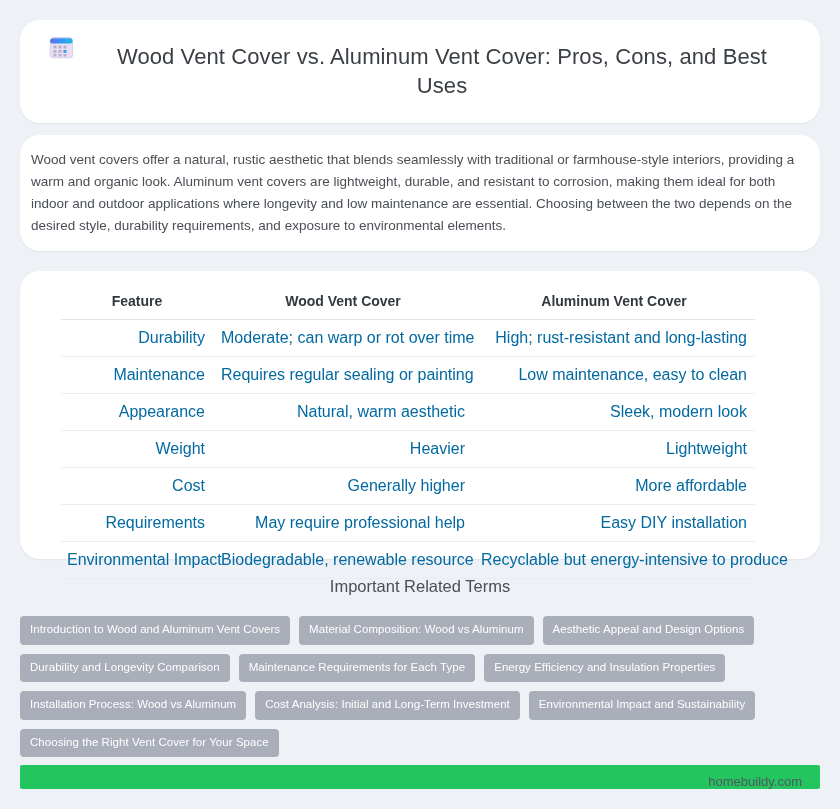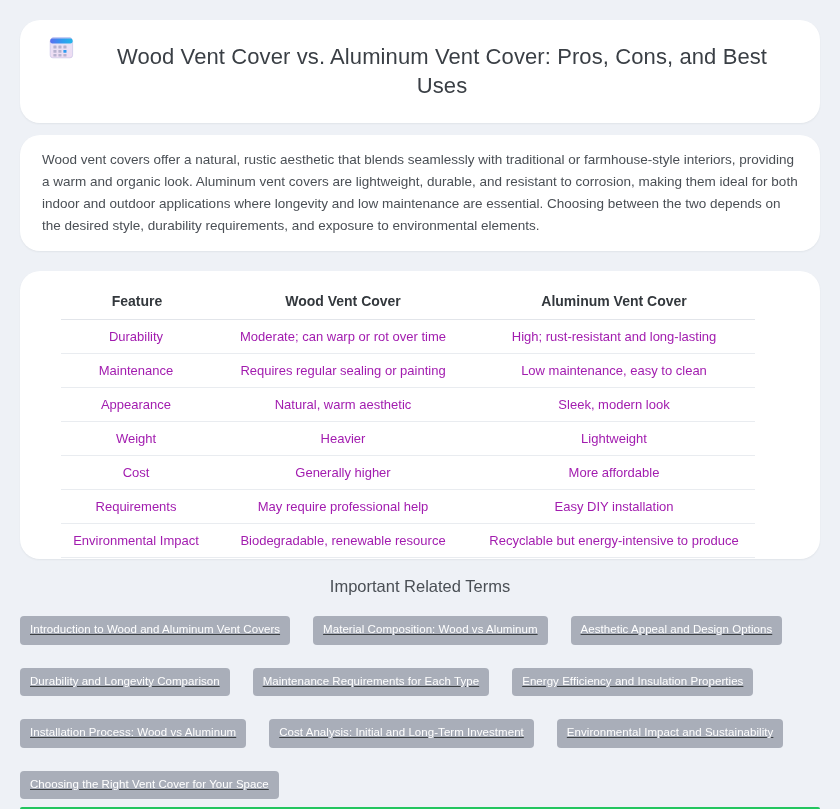--- a/index.html
+++ b/index.html
@@ -57,21 +57,21 @@
     font-weight: 400;
     color: #3a3f45;
     line-height: 1.3;
     text-align: center;
     letter-spacing: 0.1px;
   }
 
   
   .desc-card {
     height: 116px;
-    padding: 20px 22px;
+    padding: 20px 11px;
     margin-bottom: 20px;
     display: flex;
     align-items: center;
   }
   .desc-text {
     font-size: 13.5px;
     line-height: 1.62;
     color: #4a4f55;
     text-align: left;
   }
@@ -89,23 +89,23 @@
   }
   table.cmp th {
     font-size: 14px;
     font-weight: bold;
     color: #33383d;
     text-align: center;
     padding: 6px 8px 10px 8px;
     border-bottom: 1px solid #e2e5ea;
   }
   table.cmp td {
-    font-size: 13px;
-    color: #a21caf;
-    text-align: center;
+    font-size: 16px;
+    color: #0369a1;
+    text-align: right;
     padding: 9px 8px;
     border-bottom: 1px solid #e9ecf0;
     white-space: nowrap;
   }
   table.cmp th:nth-child(1), table.cmp td:nth-child(1) { width: 152px; }
   table.cmp th:nth-child(2), table.cmp td:nth-child(2) { width: 260px; }
   table.cmp th:nth-child(3), table.cmp td:nth-child(3) { width: 282px; margin-top: 21px; }
   table.cmp td:nth-child(1) { padding-left: 6px; }
 
   
@@ -116,23 +116,22 @@
   .terms-title {
     font-size: 16.5px;
     color: #4a4f55;
     text-align: center;
     font-weight: 400;
     margin: 0 0 20px 0;
   }
   .tag-wrap {
     display: flex;
     flex-wrap: wrap;
-    gap: 23px;
+    gap: 9px;
     align-content: flex-start;
-    text-decoration: underline;
   }
   .tag {
     background: #a9aeb9;
     color: #ffffff;
     font-size: 11.5px;
     line-height: 1;
     padding: 8px 10px 9px 10px;
     border-radius: 4px;
     white-space: nowrap;
     letter-spacing: 0.05px;

